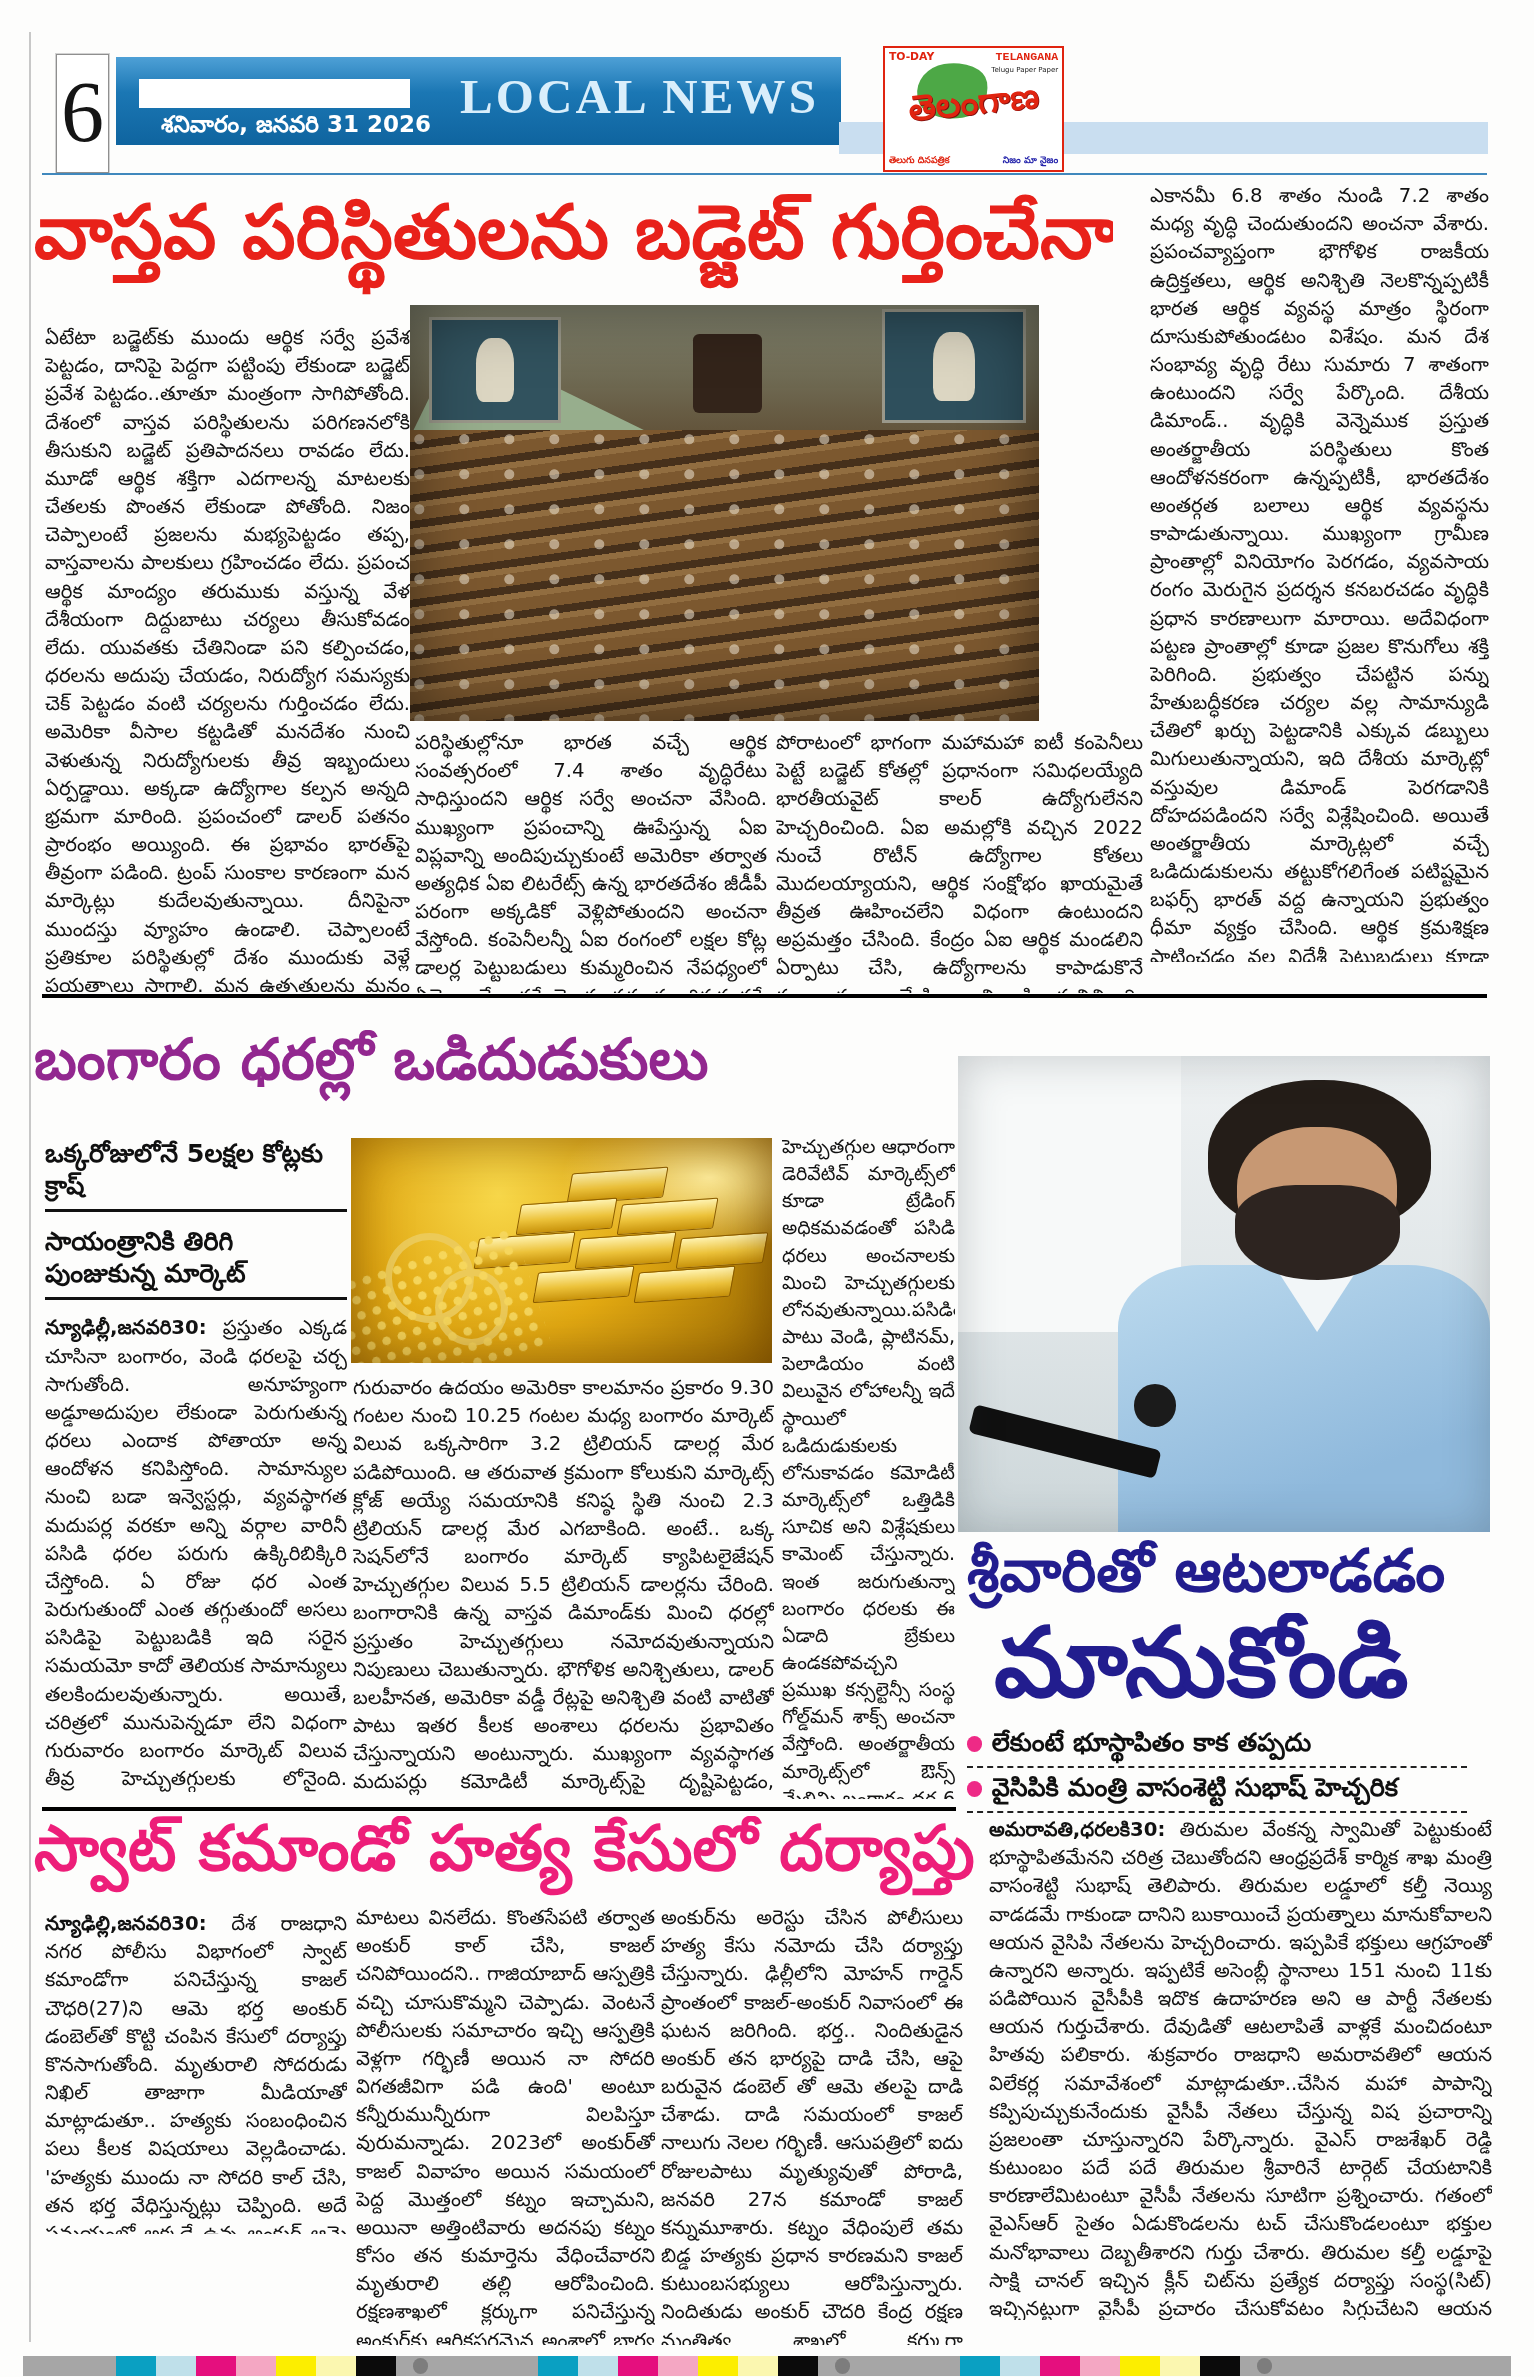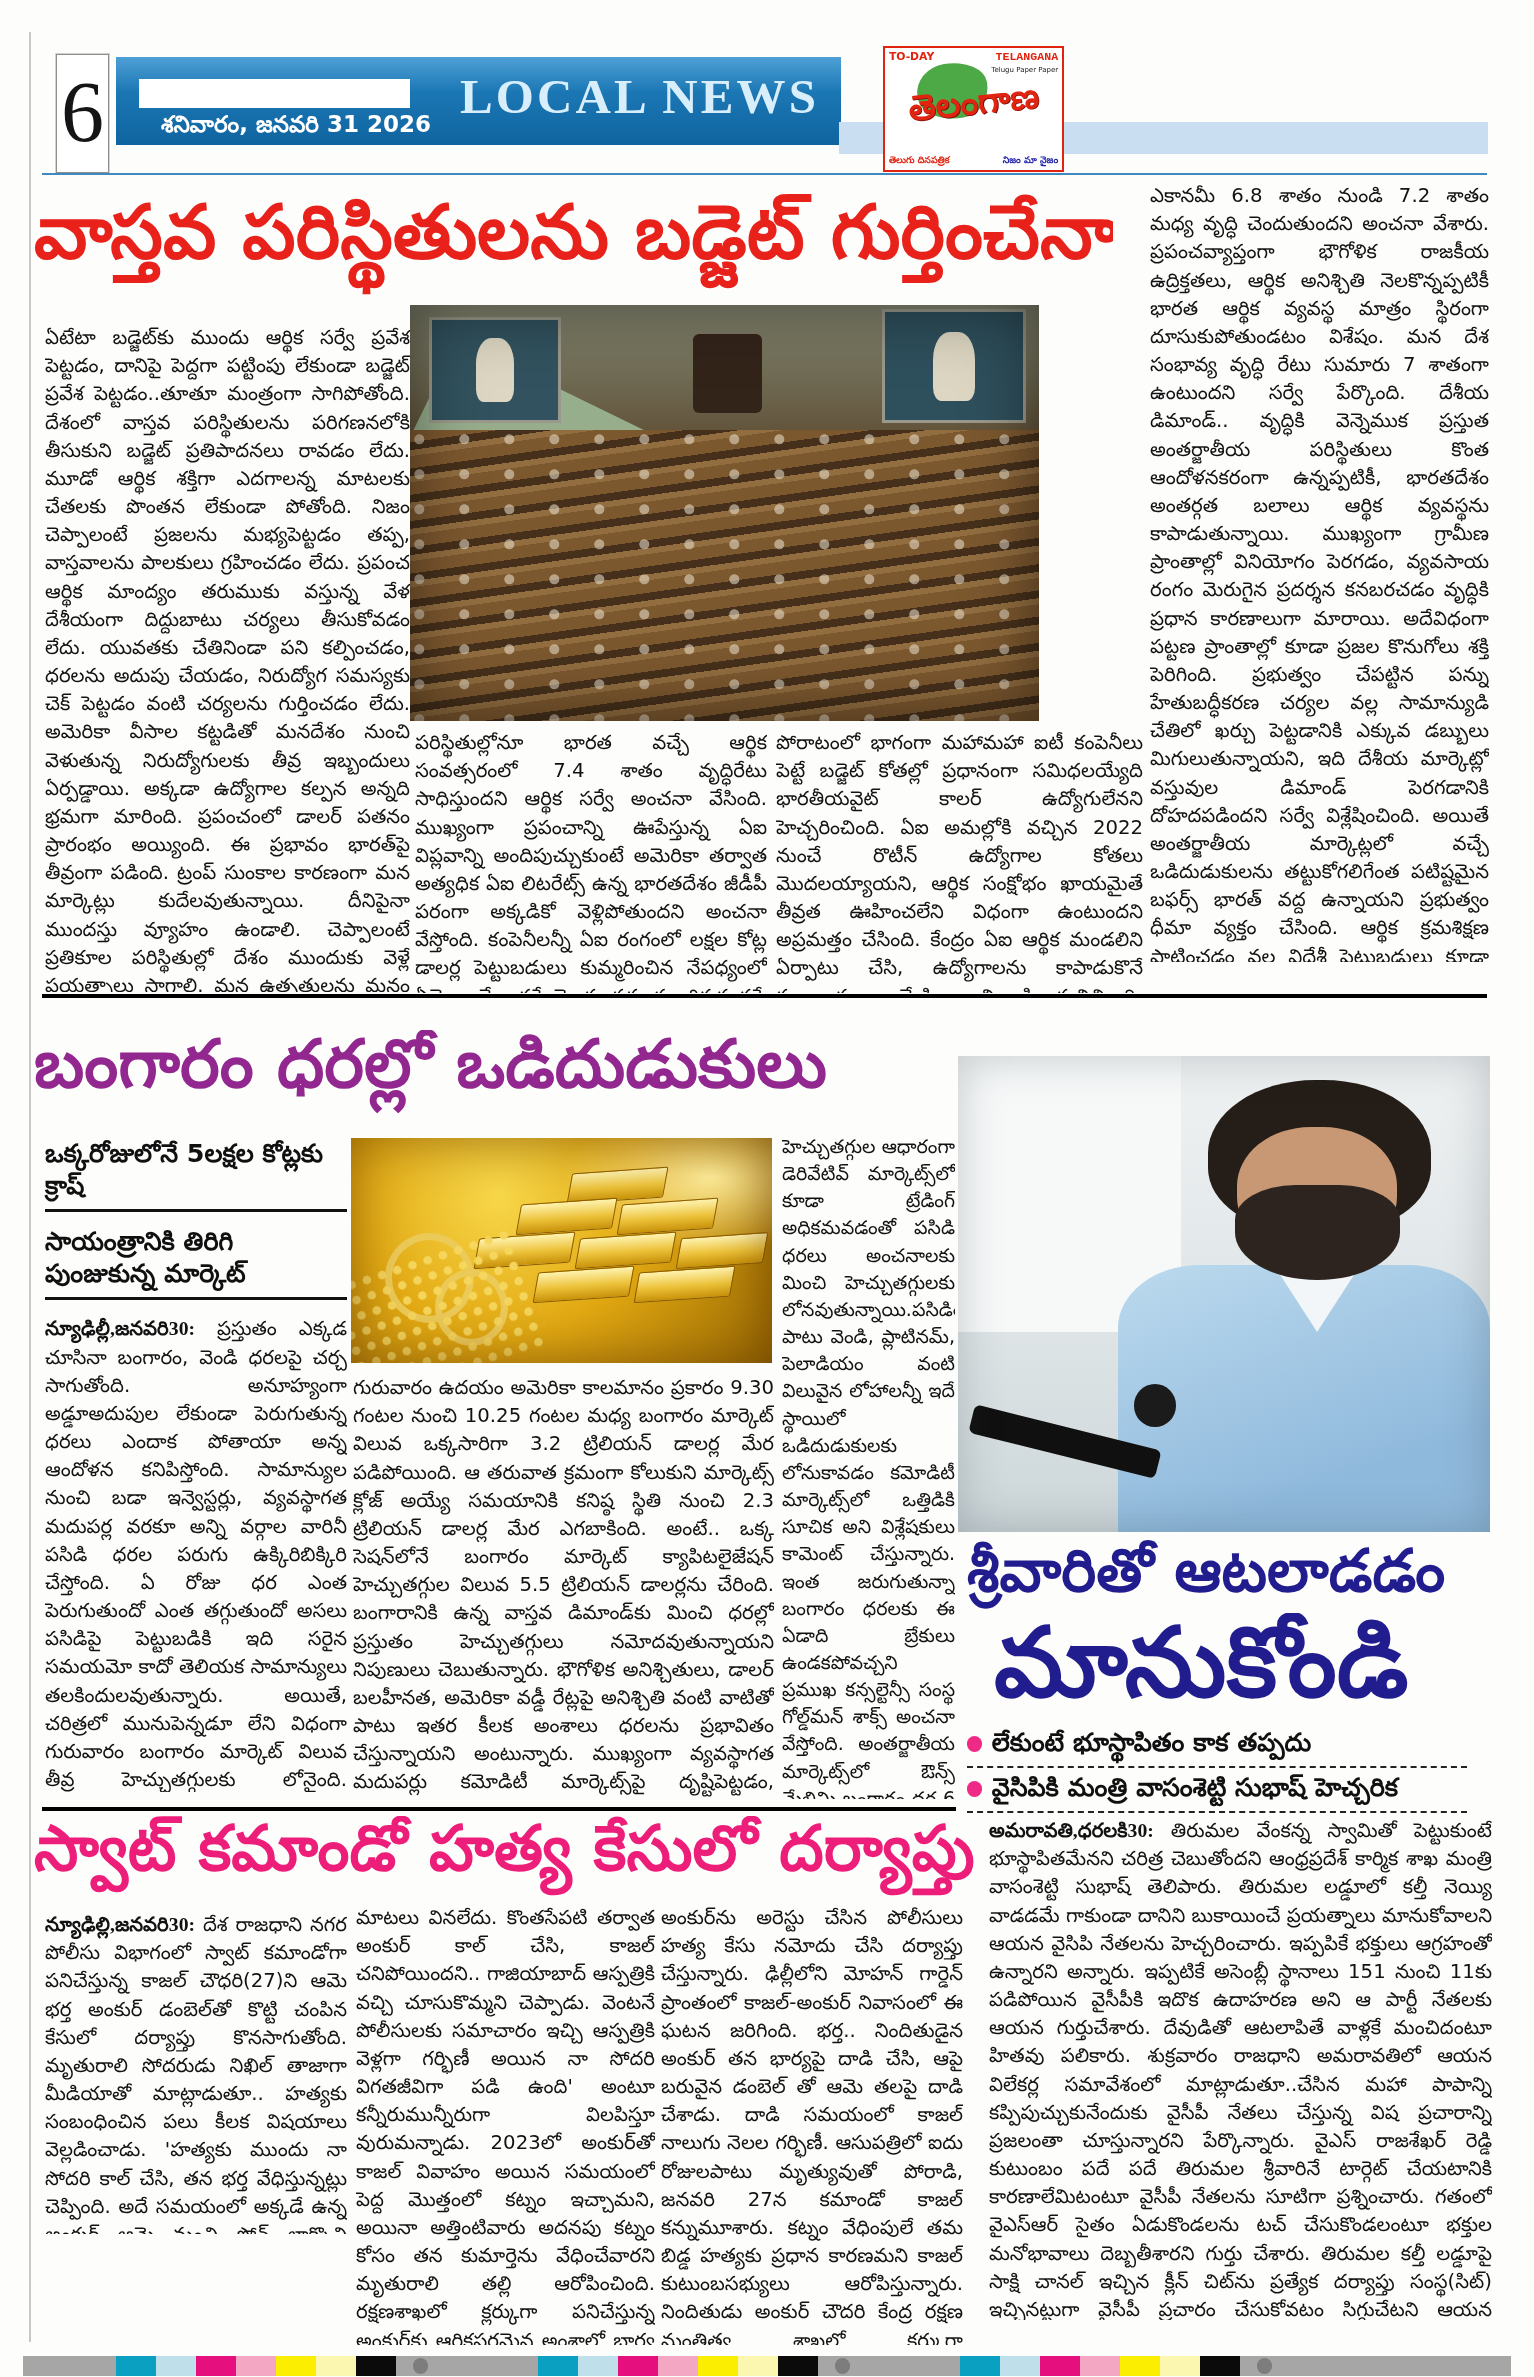--- a/index.html
+++ b/index.html
@@ -50,21 +50,21 @@
   }
   .m-botleft{left:3.9px;bottom:3.1px;font-size:9.3px;font-weight:bold;color:var(--masthead_red);}
   .m-botright{right:3.9px;bottom:3.1px;font-size:9.3px;font-weight:bold;color:var(--tagline_blue);}
   .header-rule{left:42px;top:173px;width:1445px;height:2.3px;background:#4088bd;}
   
   .headline{font-weight:700;line-height:1.04;white-space:nowrap;}
   .bodytext{
     font-size:19.7px;line-height:1.43;text-align:justify;overflow:hidden;
     color:#121212;
   }
-  .dateline{font-weight:bold;font-family:Liberation Serif, serif;}
+  .dateline{font-weight:bold;}
   .black-rule{background:#000;}
   
   .a1-headline{left:34px;top:193px;width:1079px;height:119px;font-size:75px;color:var(--headline_red);overflow:hidden;}
   .a1-col1{left:45px;top:324px;width:365px;height:668px;}
   .a1-col2{left:415px;top:729px;width:352px;height:264px;}
   .a1-col3{left:776px;top:729px;width:367px;height:264px;}
   .a1-col4{left:1150px;top:182px;width:339px;height:780px;}
   .rule-a1{left:42px;top:994px;width:1445px;height:3.9px;}
   
   .photo-parliament{
@@ -81,21 +81,21 @@
     left:0;top:30%;width:100%;height:70%;
     background:repeating-linear-gradient(172deg,#7c582f 0 12.3px,#46301b 12.3px 20px,#916d40 20px 26px);
   }
   .pp-heads{
     left:0;top:30%;width:100%;height:70%;opacity:.55;
     background-image:radial-gradient(circle 4.6px at 9.3px 9.3px,#ece3d0 0 4.6px,transparent 5.4px);
     background-size:45px 35px;
   }
   .pp-vignette{left:0;top:0;width:100%;height:100%;box-shadow:inset 0 0 69px rgba(0,0,0,.5);}
   
-  .a2-headline{left:34px;top:1030px;width:925px;height:102px;font-size:67px;color:var(--headline_purple);overflow:hidden;}
+  .a2-headline{left:34px;top:1030px;width:925px;height:102px;font-size:57px;color:var(--headline_purple);overflow:hidden;}
   .a2-col1{left:45px;top:1138px;width:302px;height:661px;}
   .subhead{
     font-size:25.4px;font-weight:bold;color:#101010;line-height:1.25;
     border-bottom:3.1px solid #111;padding-bottom:7.7px;margin-bottom:14px;
   }
   .a2-col2{left:353px;top:1374px;width:421px;height:426px;}
   .a2-col3{left:782px;top:1133px;width:173px;height:666px;font-size:19px;}
   .rule-a2{left:42px;top:1807px;width:914px;height:3.9px;}
   
   .photo-gold{

